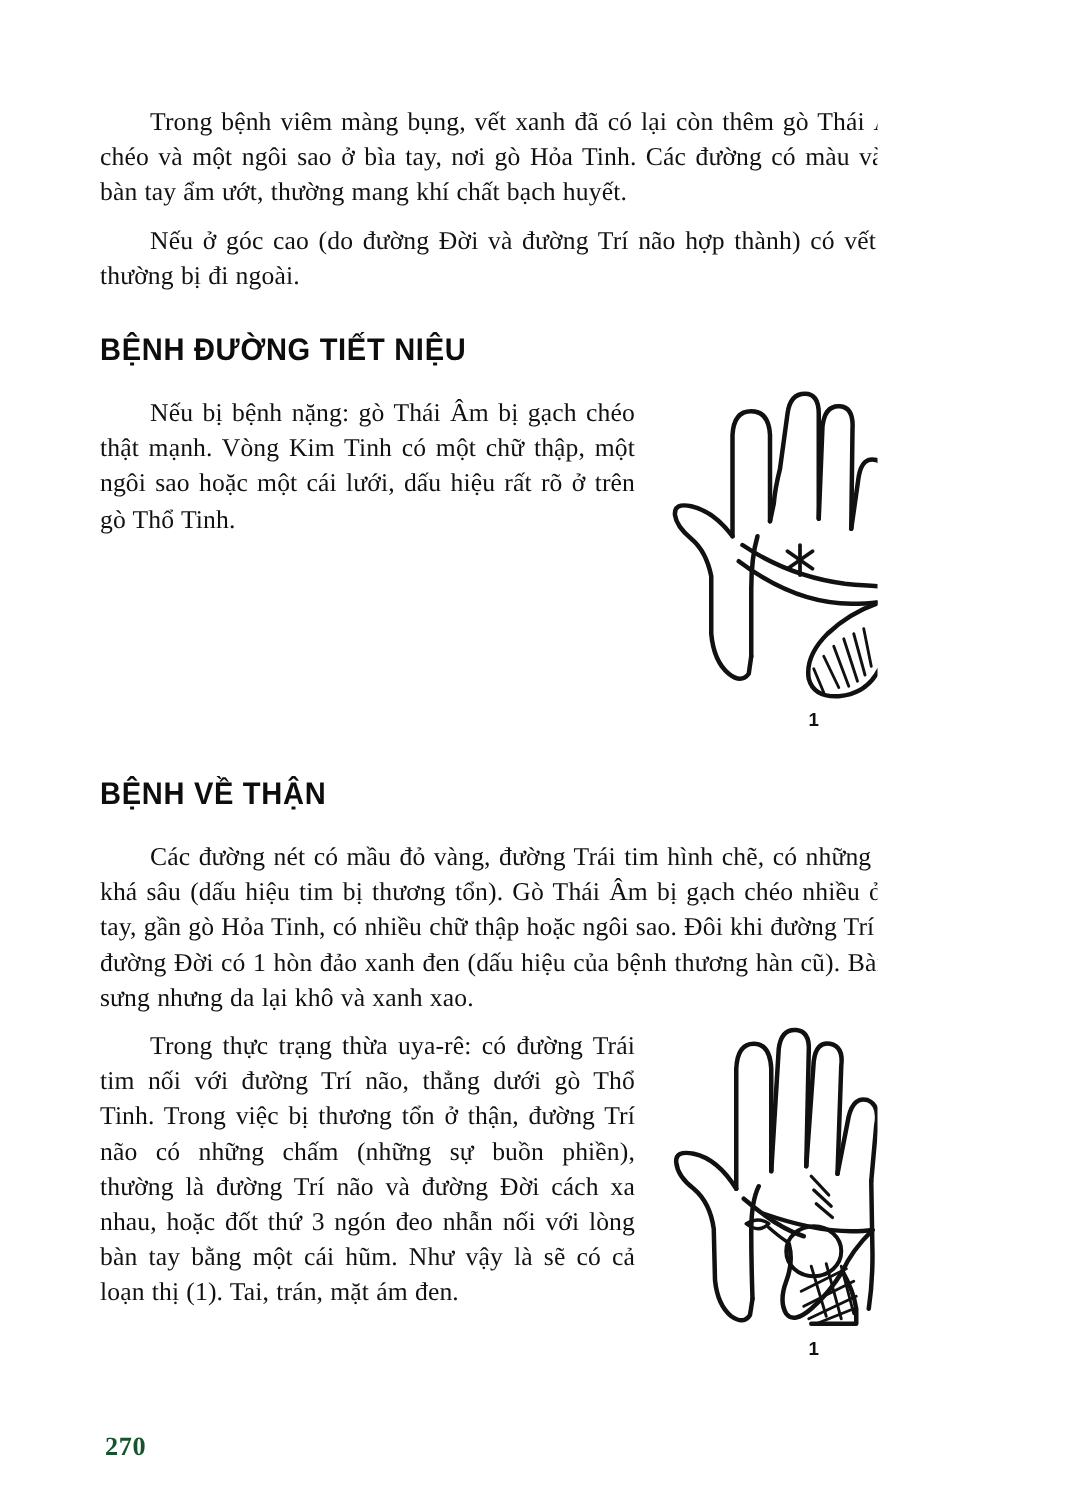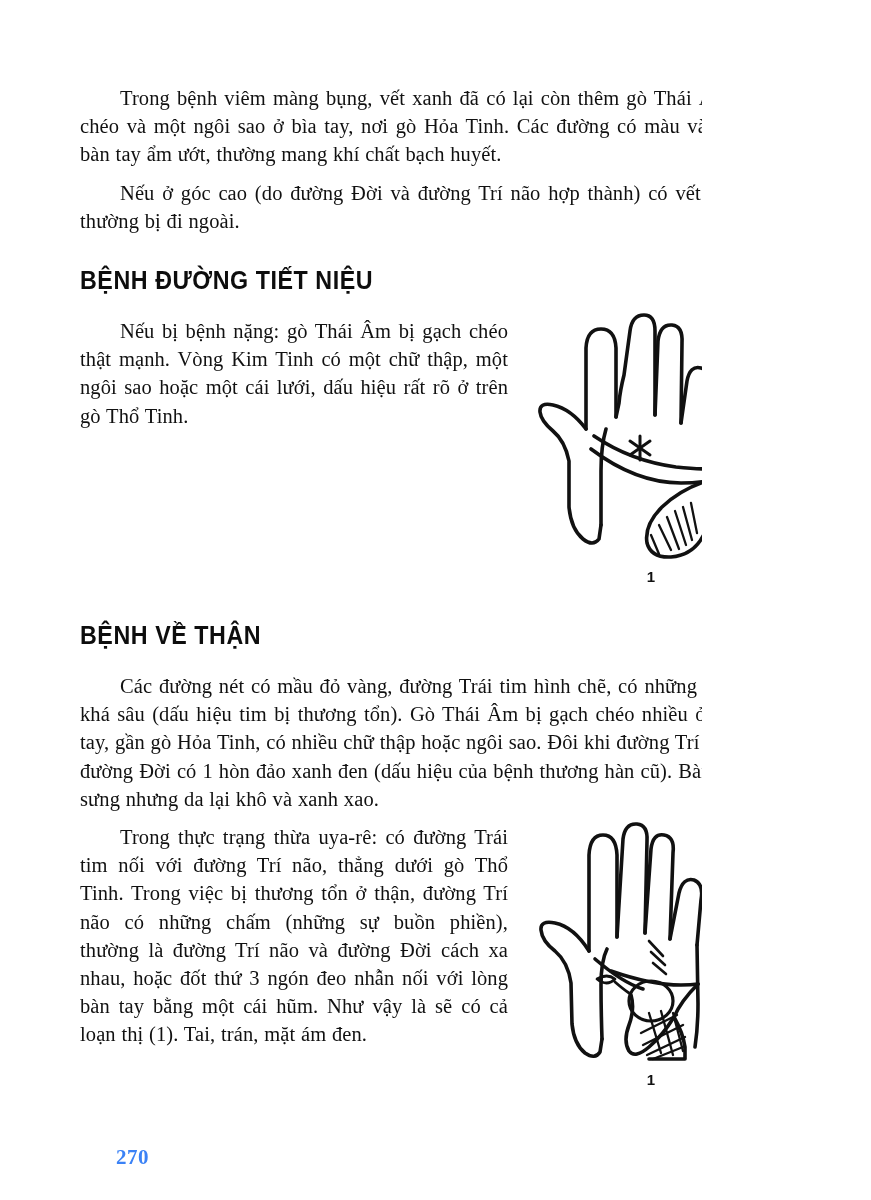--- a/index.html
+++ b/index.html
@@ -72,23 +72,22 @@
   }
   .clearfix::after { content: ""; display: block; clear: both; }
 
   .page-number {
     position: absolute;
     left: 84px;
     top: 1145px;
     font-size: 21px;
     font-weight: 700;
     letter-spacing: 0.5px;
-    color: #3b82f6;
+    color: #14532d;
     font-family: "Liberation Serif", "DejaVu Serif", serif;
-    margin-left: 32px;
   }
 </style>
 </head>
 <body>
 
 <div class="page">
 
   <div class="content">
 
     <p class="para">Trong bệnh viêm màng bụng, vết xanh đã có lại còn thêm gò Thái Âm gạch chéo và một ngôi sao ở bìa tay, nơi gò Hỏa Tinh. Các đường có màu vàng nhạt, bàn tay ẩm ướt, thường mang khí chất bạch huyết.</p>

